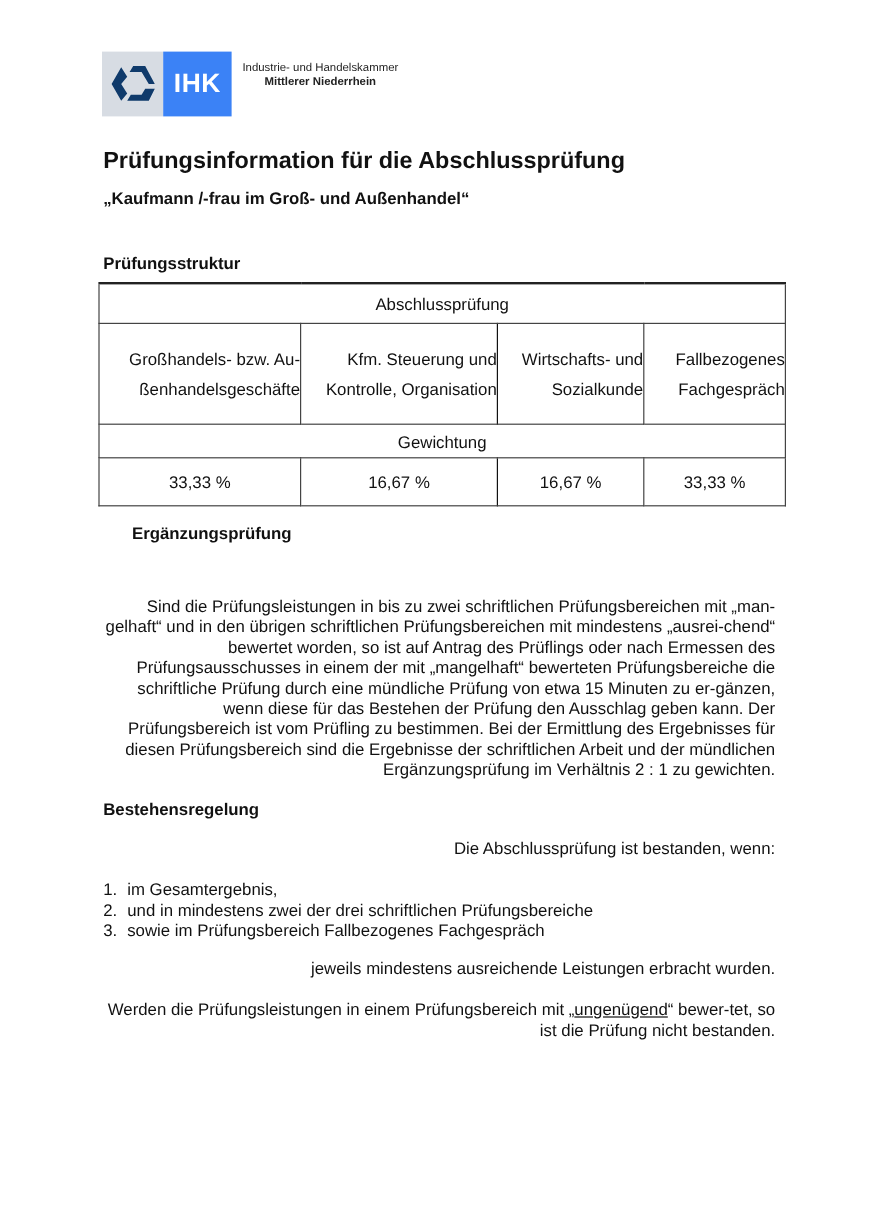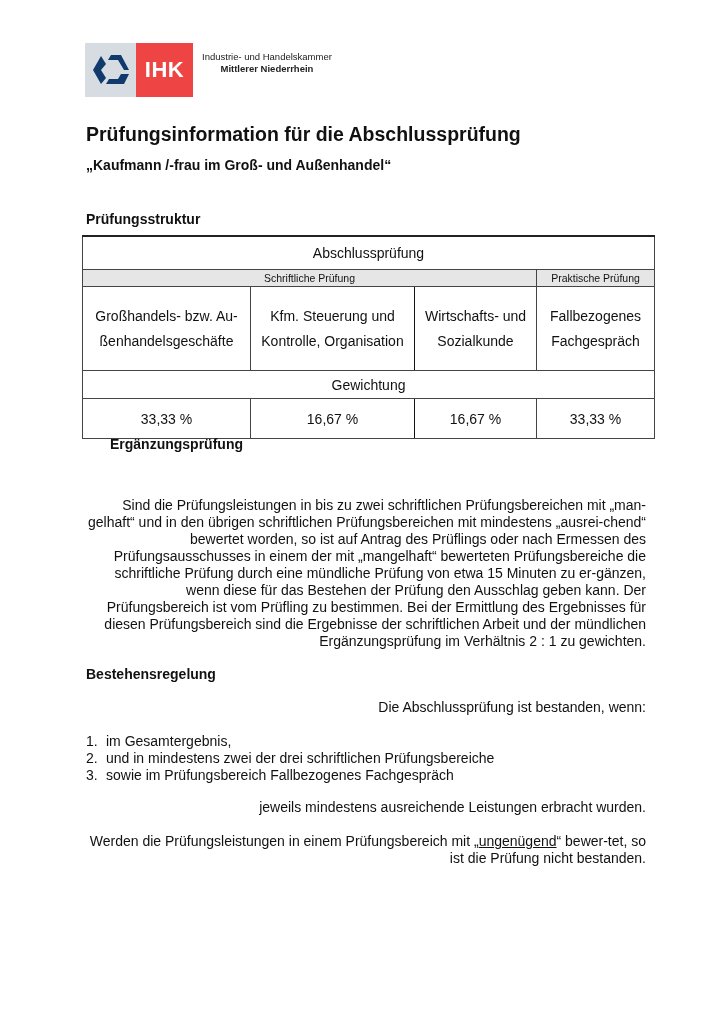--- a/index.html
+++ b/index.html
@@ -1,31 +1,31 @@
 <!DOCTYPE html>
 <html><head>
 <meta charset="utf-8">
 <style>
   html, body { margin:0; padding:0; background:#ffffff; }
   body { width:724px; height:1024px; position:relative; overflow:hidden;
          font-family:"Liberation Sans", "DejaVu Sans", sans-serif; color:#111; }
   .logo { position:absolute; left:85px; top:43px; width:108px; height:54px; display:flex; }
   .logo .mark { width:51px; height:54px; background:#d7dce3; display:flex; align-items:center; justify-content:center; }
-  .logo .ihk { width:57px; height:54px; background:#ef4444; color:#fff; font-weight:bold; font-size:22px;
+  .logo .ihk { width:57px; height:54px; background:#3b82f6; color:#fff; font-weight:bold; font-size:22px;
                display:flex; align-items:center; justify-content:center; letter-spacing:0.5px; }
   .logo-text { position:absolute; left:202px; top:51px; font-size:9.5px; line-height:12px; color:#222; }
   .logo-text .l2 { font-weight:bold;text-align:center; }
   .title { position:absolute; left:86px; top:123px; font-size:19.5px; font-weight:bold; margin:0; }
   .subtitle { position:absolute; left:86px; top:157px; font-size:14px; font-weight:bold; margin:0; }
   .h3 { position:absolute; left:86px; font-size:14px; font-weight:bold; margin:0; }
   table.struct { position:absolute; left:82px; top:235px; width:573px; border-collapse:collapse; font-size:14px; }
   table.struct td { border:1px solid #444; text-align:center; padding:0;margin-left:32px; }
   table.struct tr.top td { height:32px; border-top:2px solid #222; }
   table.struct tr.sub td { height:16px; background:#e6e6e6; font-size:10.5px; }
-  table.struct tr.subj td { height:83px; line-height:25px; }
+  table.struct tr.subj td { height:83px; line-height:25px;text-align:right; }
   table.struct tr.gew td { height:27px; }
   table.struct tr.val td { height:39px; }
   .para { position:absolute; left:86px; width:560px; font-size:14px; line-height:17px; margin:0;text-align:right; }
   ol.rules { position:absolute; left:86px; top:733px; margin:0; padding:0; list-style:none; font-size:14px; line-height:17px; }
   ol.rules li { display:flex; }
   ol.rules li .n { width:20px; }
   .u { text-decoration:underline; }
 </style>
 </head>
 <body>
@@ -47,24 +47,20 @@
 
 <h1 class="title">Prüfungsinformation für die Abschlussprüfung</h1>
 <h2 class="subtitle">„Kaufmann /-frau im Groß- und Außenhandel“</h2>
 
 <h3 class="h3" style="top:211px;">Prüfungsstruktur</h3>
 
 <table class="struct">
   <tbody>
       <tr class="top">
     <td colspan="4">Abschlussprüfung</td>
-  </tr>
-  <tr class="sub">
-    <td colspan="3">Schriftliche Prüfung</td>
-    <td>Praktische Prüfung</td>
   </tr>
   <tr class="subj">
     <td style="width:167px;">
       <div>Großhandels- bzw. Au-</div>
       <div>ßenhandelsgeschäfte</div>
     </td>
     <td style="width:163px;border-right:1px solid #111;">
       <div>Kfm. Steuerung und</div>
       <div>Kontrolle, Organisation</div>
     </td>

